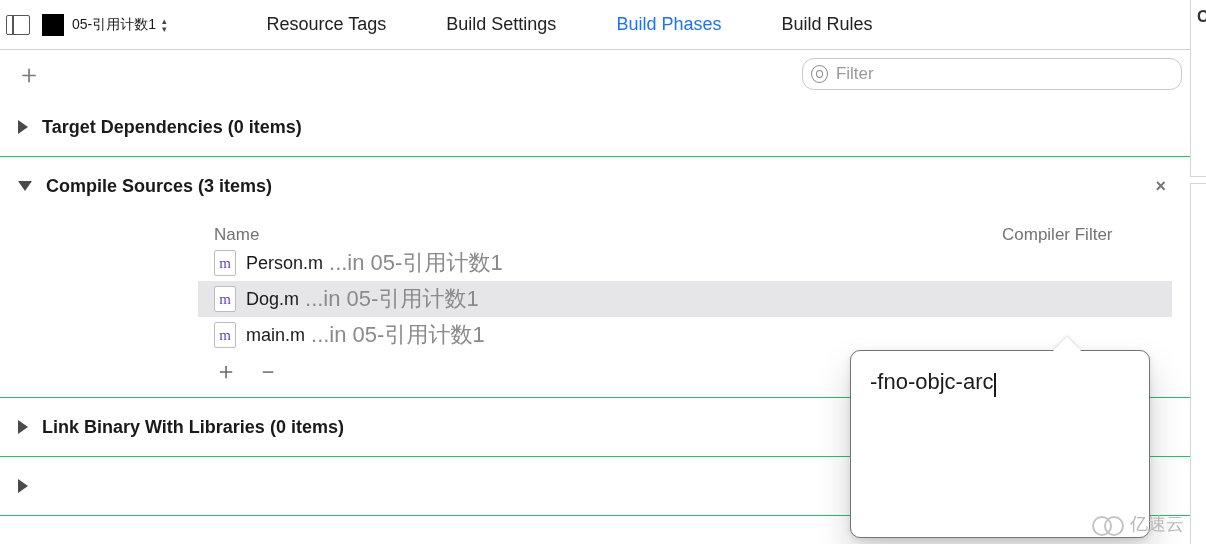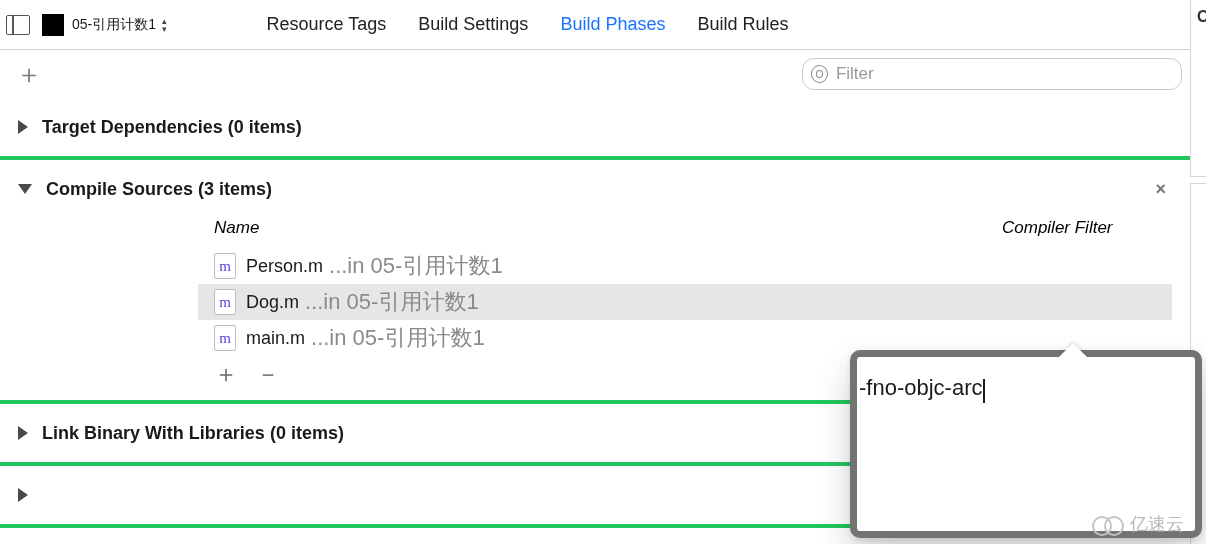--- a/index.html
+++ b/index.html
@@ -51,21 +51,21 @@
     }
     .updown {
       display: inline-flex;
       flex-direction: column;
       font-size: 9px;
       line-height: 8px;
       color: #444;
     }
     .tabs {
       display: flex;
-      gap: 32px;
+      gap: 60px;
       margin-left: 100px;
       font-size: 18px;
     }
     .tab { color: #222; cursor: pointer; }
     .tab.active { color: #1a73ff; }
 
     
     .subbar {
       display: flex;
       align-items: center;
@@ -110,21 +110,21 @@
       outline: none;
       font-size: 17px;
       width: 100%;
       color: #333;
     }
     .filter-input::placeholder { color: #9a9a9a; }
 
     .content { padding: 0 0 0 0; }
 
     .section {
-      border-bottom: 4px solid #22c55e;
+      border-bottom: 1px solid #22c55e;
       padding: 0 18px;
     }
     .section-header {
       display: flex;
       align-items: center;
       height: 58px;
       font-weight: 700;
       font-size: 18px;
       cursor: pointer;
       position: relative;
@@ -147,25 +147,24 @@
       position: absolute;
       right: 6px;
       font-size: 18px;
       color: #777;
       cursor: pointer;
     }
 
     .columns-header {
       display: flex;
       padding-left: 196px;
-      color: #000000;
+      color: #737373;
       font-size: 17px;
       height: 30px;
-      align-items: flex-start;
-      font-style: italic;
+      align-items: flex-end;
     }
     .col-name { flex: 1; }
     .col-flags { width: 170px; text-align: left; }
 
     .file-rows { padding-left: 180px; padding-bottom: 8px; }
     .file-row {
       display: flex;
       align-items: center;
       height: 36px;
       padding-left: 16px;
@@ -232,27 +231,27 @@
       border-top: 1px solid #d6d6d6;
       border-bottom: 1px solid #d6d6d6;
       background: #fff;
     }
 
     
     .popover {
       position: absolute;
       top: 350px;
       left: 850px;
-      width: 352px;
+      width: 300px;
       height: 188px;
       background: #fff;
-      border: 7px solid #737373;
+      border: 1px solid #737373;
       border-radius: 10px;
       box-shadow: 0 18px 34px rgba(0,0,0,.18), 0 2px 6px rgba(0,0,0,.1);
-      padding: 18px 2px;
+      padding: 18px 19px;
     }
     .popover::before {
       content: "";
       position: absolute;
       top: -14px;
       left: 202px;
       width: 0; height: 0;
       border-left: 14px solid transparent;
       border-right: 14px solid transparent;
       border-bottom: 14px solid #fff;

